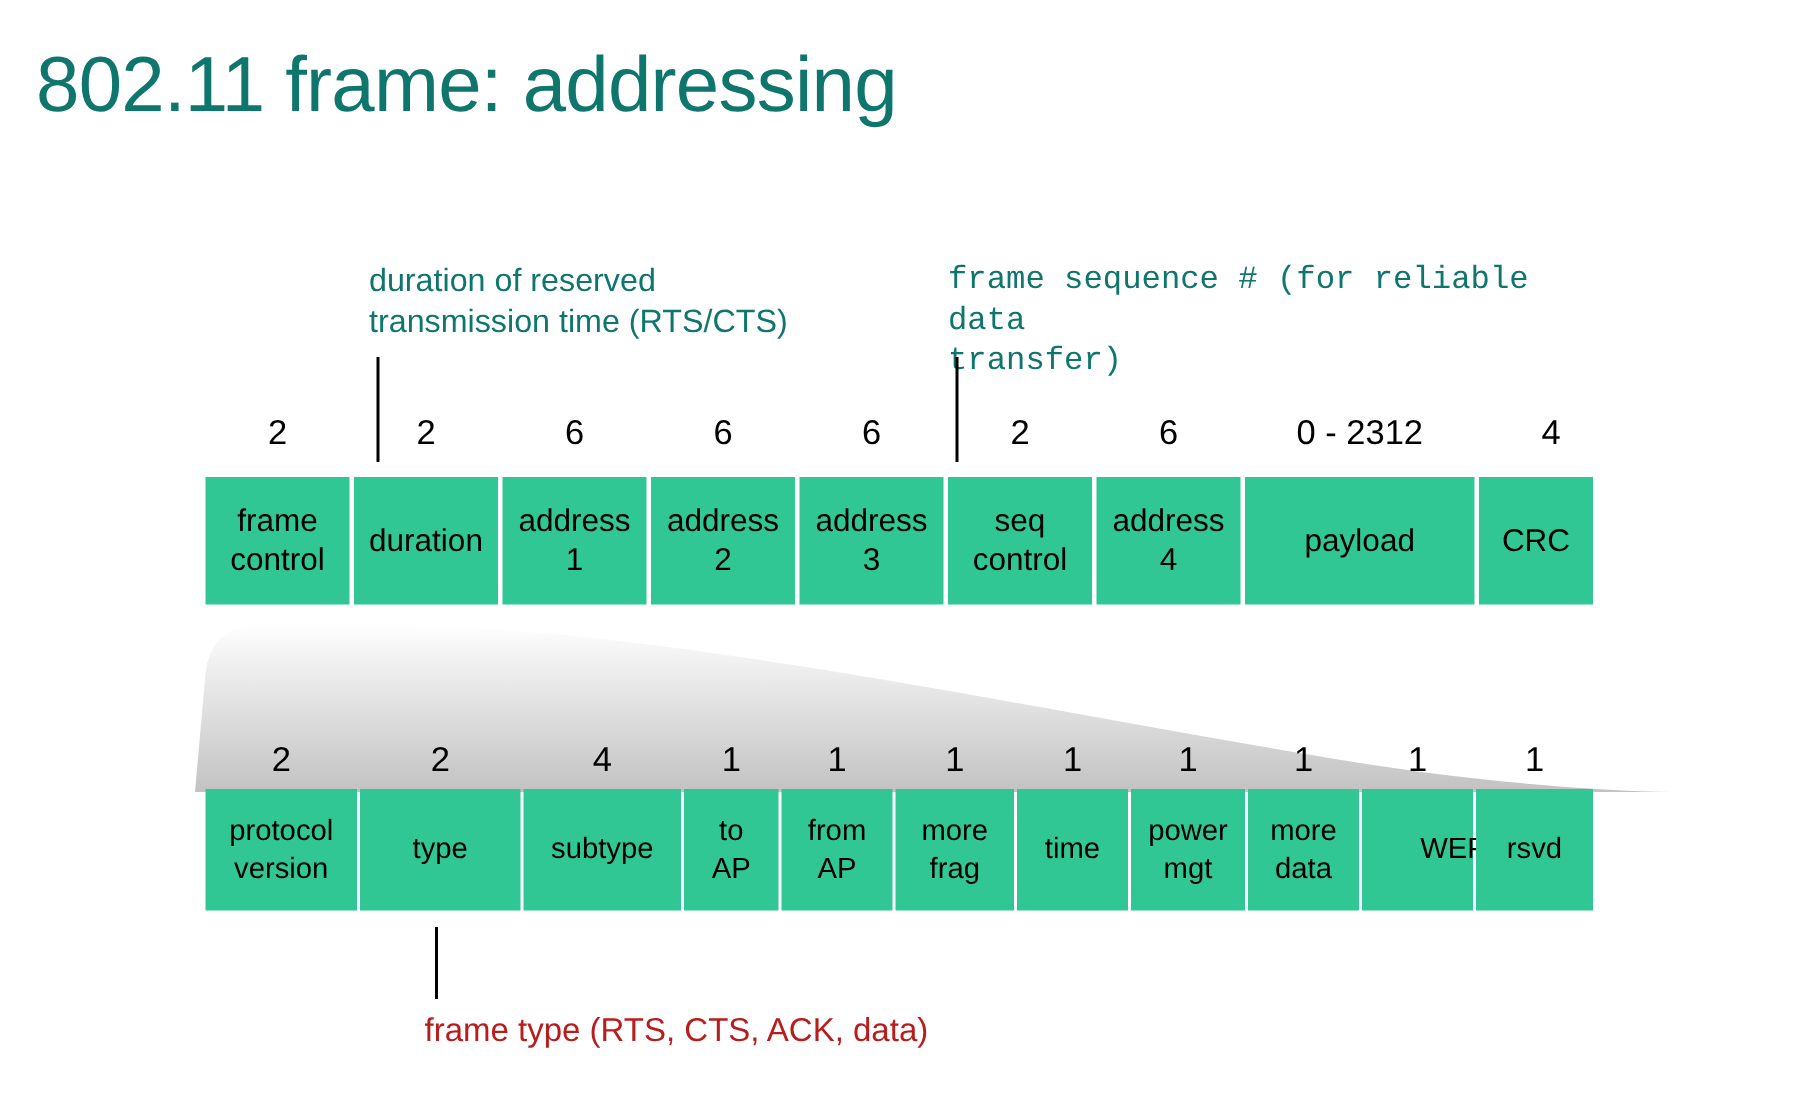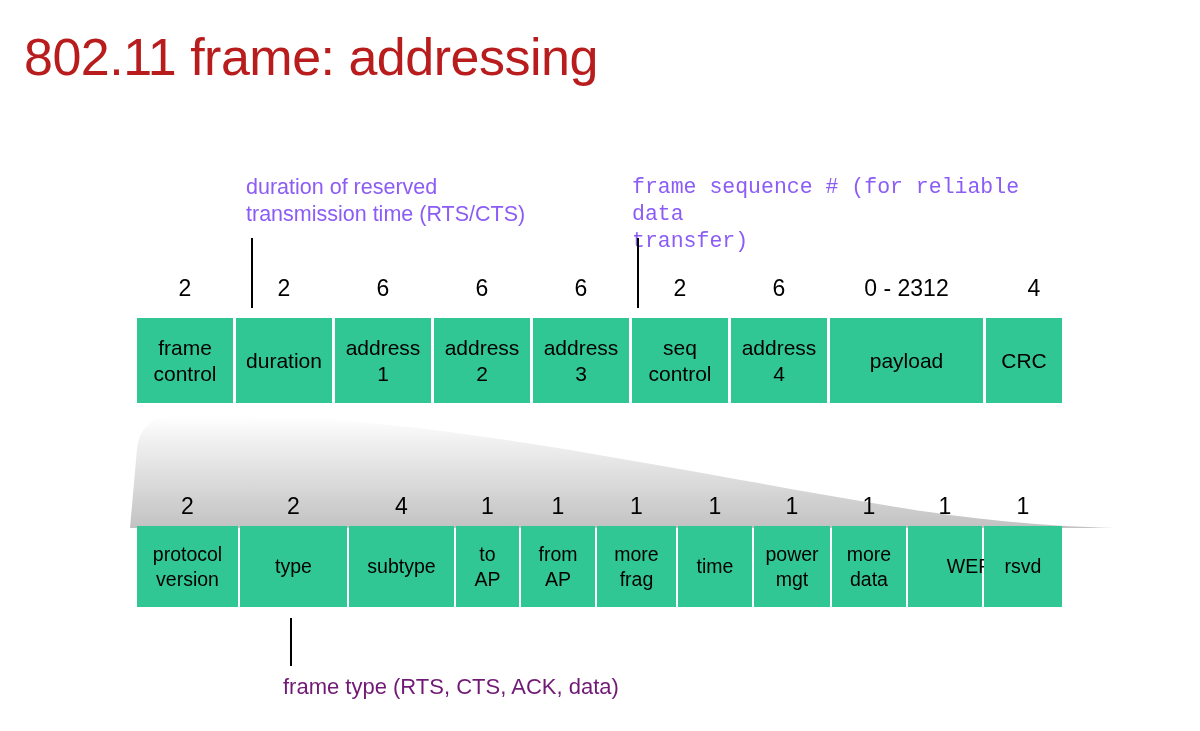--- a/index.html
+++ b/index.html
@@ -23,32 +23,32 @@
     background: #ffffff;
   }
 
   
   #slide-title {
     position: absolute;
     left: 24px;
     top: 26px;
     font-size: 52px;
     line-height: 62px;
-    color: #b91c1c;
+    color: #0f766e;
     letter-spacing: -0.5px;
     white-space: nowrap;
     font-weight: 400;
   }
 
   
   .callout {
     position: absolute;
     font-size: 21.5px;
     line-height: 27px;
-    color: #8b5cf6;
+    color: #0f766e;
     white-space: pre-line;
   }
   #callout-duration { left: 246px; top: 174px; width: 370px; }
   #callout-seq      { left: 632px; top: 174px; width: 430px; font-family: Liberation Mono, monospace; }
 
   .leader-line {
     position: absolute;
     width: 0;
     border-left: 2px solid #000000;
   }
@@ -115,21 +115,21 @@
     z-index: 1;
   }
 
   
   #caption-frametype {
     position: absolute;
     left: 283px;
     top: 673px;
     font-size: 22px;
     line-height: 28px;
-    color: #701a75;
+    color: #b91c1c;
     white-space: nowrap;
   }
 </style>
 </head>
 <body>
 
 <div id="slide">
 
   <div id="slide-title">802.11 frame: addressing</div>
 

